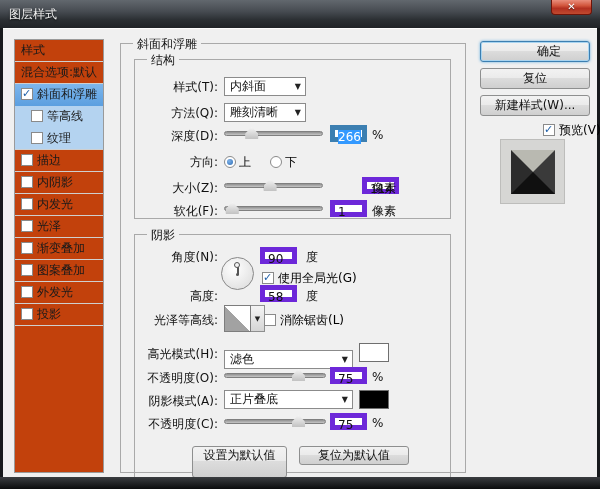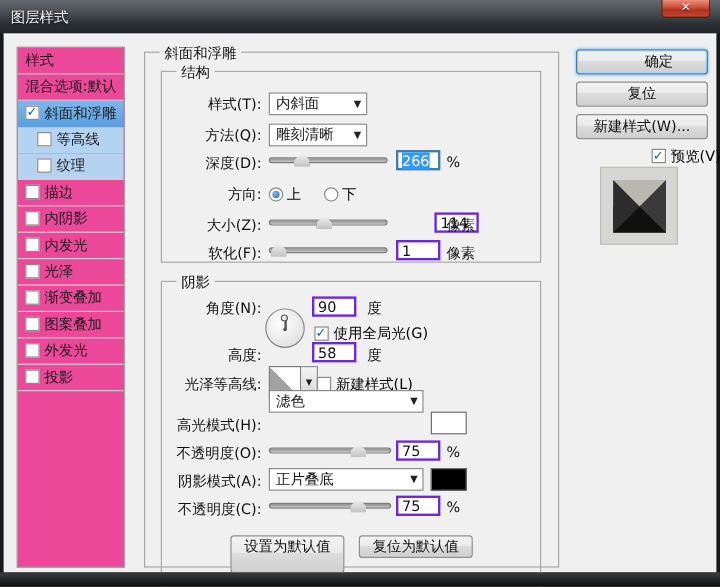--- a/index.html
+++ b/index.html
@@ -30,21 +30,21 @@
     background:#f0f0f0; border-top:1px solid #fdfdfd;
   }
   .bottombar {
     position:absolute; left:0; bottom:0; width:600px; height:12px;
     background:linear-gradient(to bottom,#3a3d40,#0b0c0d);
   }
 
   
   .sidebar {
     position:absolute; left:11px; top:10px; width:90px; height:434px;
-    background:#ec4899; border:1px solid #9a9a9a;
+    background:#c2410c; border:1px solid #9a9a9a;
   }
   .side-row {
     position:relative; height:22px; line-height:21px; font-size:12px; color:#1a1a1a;
     padding-left:6px; white-space:nowrap; overflow:hidden; cursor:pointer;
   }
   .side-row.sep { border-bottom:1px solid #cfcfcf; }
   .side-row.selected {
     background:linear-gradient(to bottom,#7db6ec,#5b9fe0);
   }
   .side-row.hl { background:#b4d3f0; padding-left:16px; }
@@ -91,21 +91,21 @@
   .lbl.r { width:92px; left:123px; text-align:right; }
   .dropdown {
     position:absolute; height:19px; background:#fff; border:1px solid #8b8b8b;
     font-size:12px; color:#111; line-height:17px; padding-left:5px; cursor:pointer;
     white-space:nowrap; overflow:hidden;
   }
   .dropdown .arr {
     position:absolute; right:4px; top:5px; font-size:8px; color:#222; line-height:8px;
   }
   .numbox {
-    position:absolute; width:37px; height:17px; background:#fff; border:2px solid #6d28d9;
+    position:absolute; width:37px; height:17px; background:#fff; border:5px solid #6d28d9;
     font-size:12px; line-height:15px; padding-left:3px; color:#111;
   }
   .numbox.focus-sel { border-color:#3c7fb1; }
   .numbox.focus-sel span { background:#3399ff; color:#fff; }
   .unit { position:absolute; font-size:12px; color:#111; white-space:nowrap; }
   .slider {
     position:absolute; height:5px; border-radius:3px;
     background:linear-gradient(to bottom,#909090,#c6c6c6);
     border:1px solid #7f7f7f;
   }
@@ -283,25 +283,25 @@
     <span class="lbl r" style="top:259px;">高度:</span>
     <div class="numbox" style="left:257px; top:256px;">
       <span>58</span>
     </div>
     <span class="unit" style="left:303px; top:259px;">度</span>
 
     <span class="lbl r" style="top:283px;">光泽等高线:</span>
     <div class="contour-swatch"></div>
     <div class="contour-arrow">▼</div>
     <span class="check-row" style="left:261px; top:283px;">
-      <span class="cb"></span><span>新建样式(L)</span>
+      <span class="cb"></span><span>消除锯齿(L)</span>
     </span>
 
     <span class="lbl r" style="top:317px;">高光模式(H):</span>
-    <div class="dropdown" style="left:221px; top:296px; width:129px;">
+    <div class="dropdown" style="left:221px; top:321px; width:129px;">
       <span>滤色</span>
       <span class="arr">▼</span>
     </div>
     <div class="color-swatch" style="left: 356px; top: 314px; background: rgb(255, 255, 255);"></div>
 
     <span class="lbl r" style="top:341px;">不透明度(O):</span>
     <div class="slider" style="left:221px; top:344px; width:102px;">
       <div class="thumbt" style="left: calc(73% - 6px);"></div>
     </div>
     <div class="numbox" style="left:327px; top:338px;">
@@ -319,21 +319,21 @@
     <span class="lbl r" style="top:387px;">不透明度(C):</span>
     <div class="slider" style="left:221px; top:390px; width:102px;">
       <div class="thumbt" style="left: calc(73% - 6px);"></div>
     </div>
     <div class="numbox" style="left:327px; top:384px;">
       <span>75</span>
     </div>
     <span class="unit" style="left:369px; top:387px;">%</span>
 
     <div class="btn" style="left:189px; top:417px; width:95px; height:32px; line-height:17px;">设置为默认值</div>
-    <div class="btn" style="left:296px; top:417px; width:95px; height:19px; line-height:17px;">复位为默认值</div>
+    <div class="btn" style="left:296px; top:417px; width:110px; height:19px; line-height:17px;">复位为默认值</div>
 
     <div class="btn focused" style="left:477px; top:12px; width:110px;">确定</div>
     <div class="btn" style="left:477px; top:39px; width:110px;">复位</div>
     <div class="btn" style="left:477px; top:66px; width:110px;">新建样式(W)...</div>
 
     <span class="check-row preview-check">
       <span class="cb checked"></span><span>预览(V)</span>
     </span>
 
     <div class="thumb-box">

